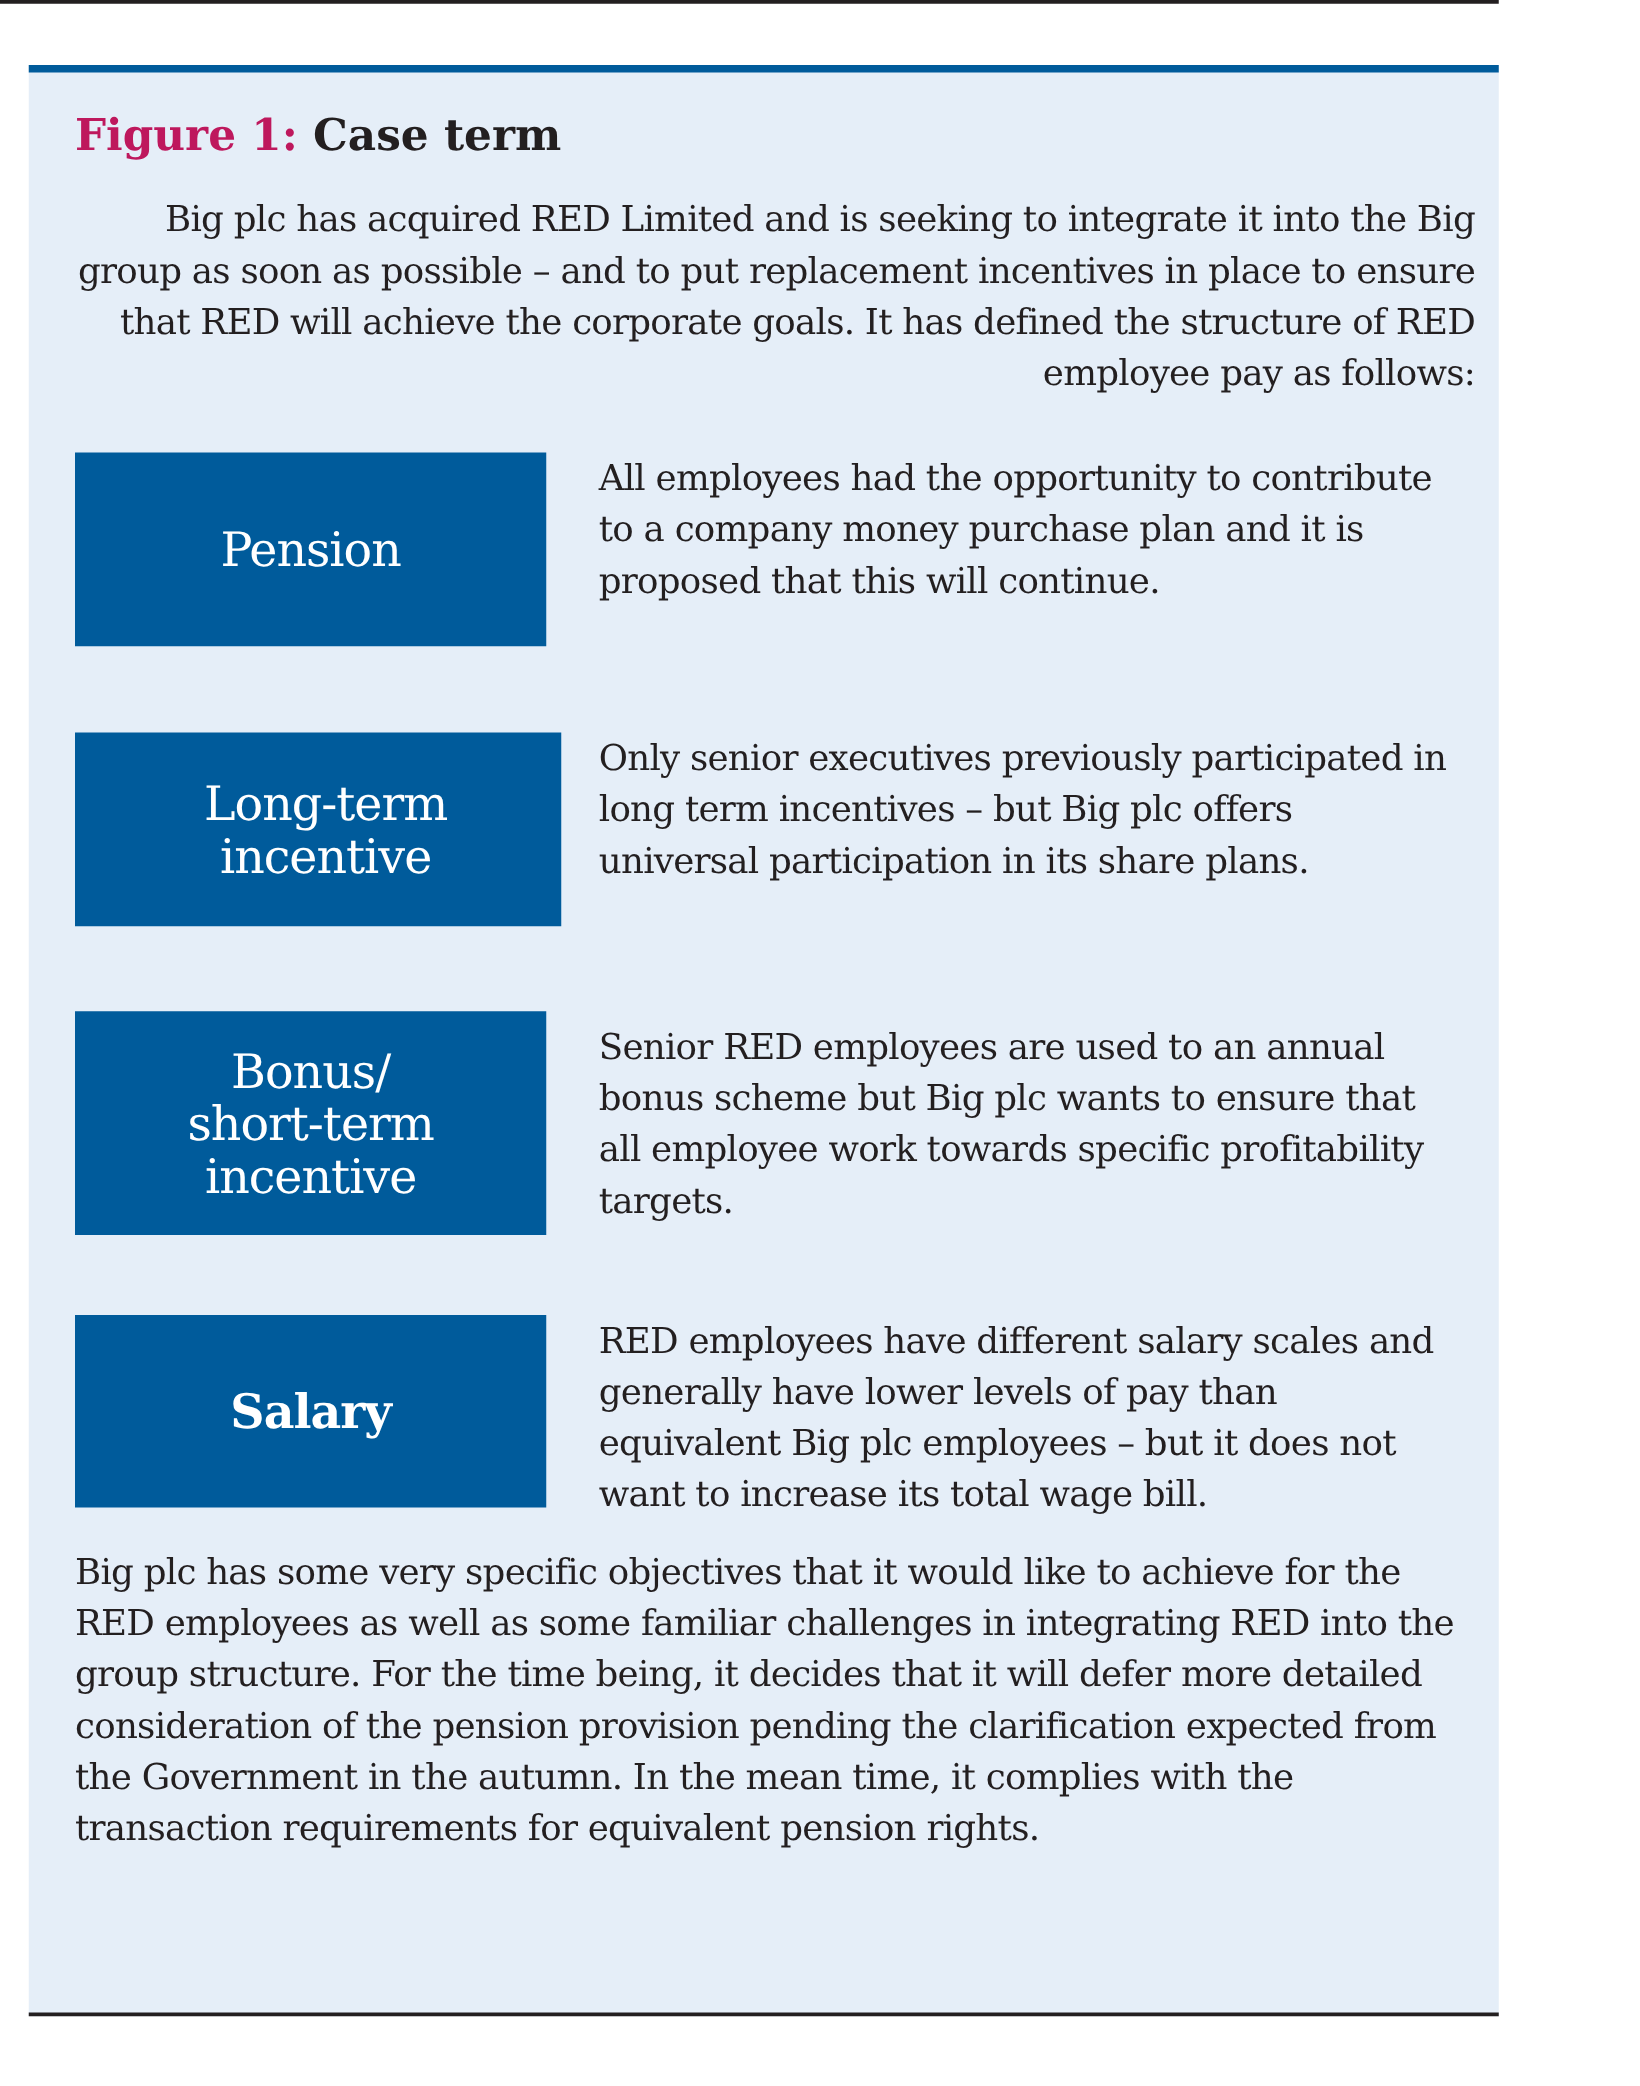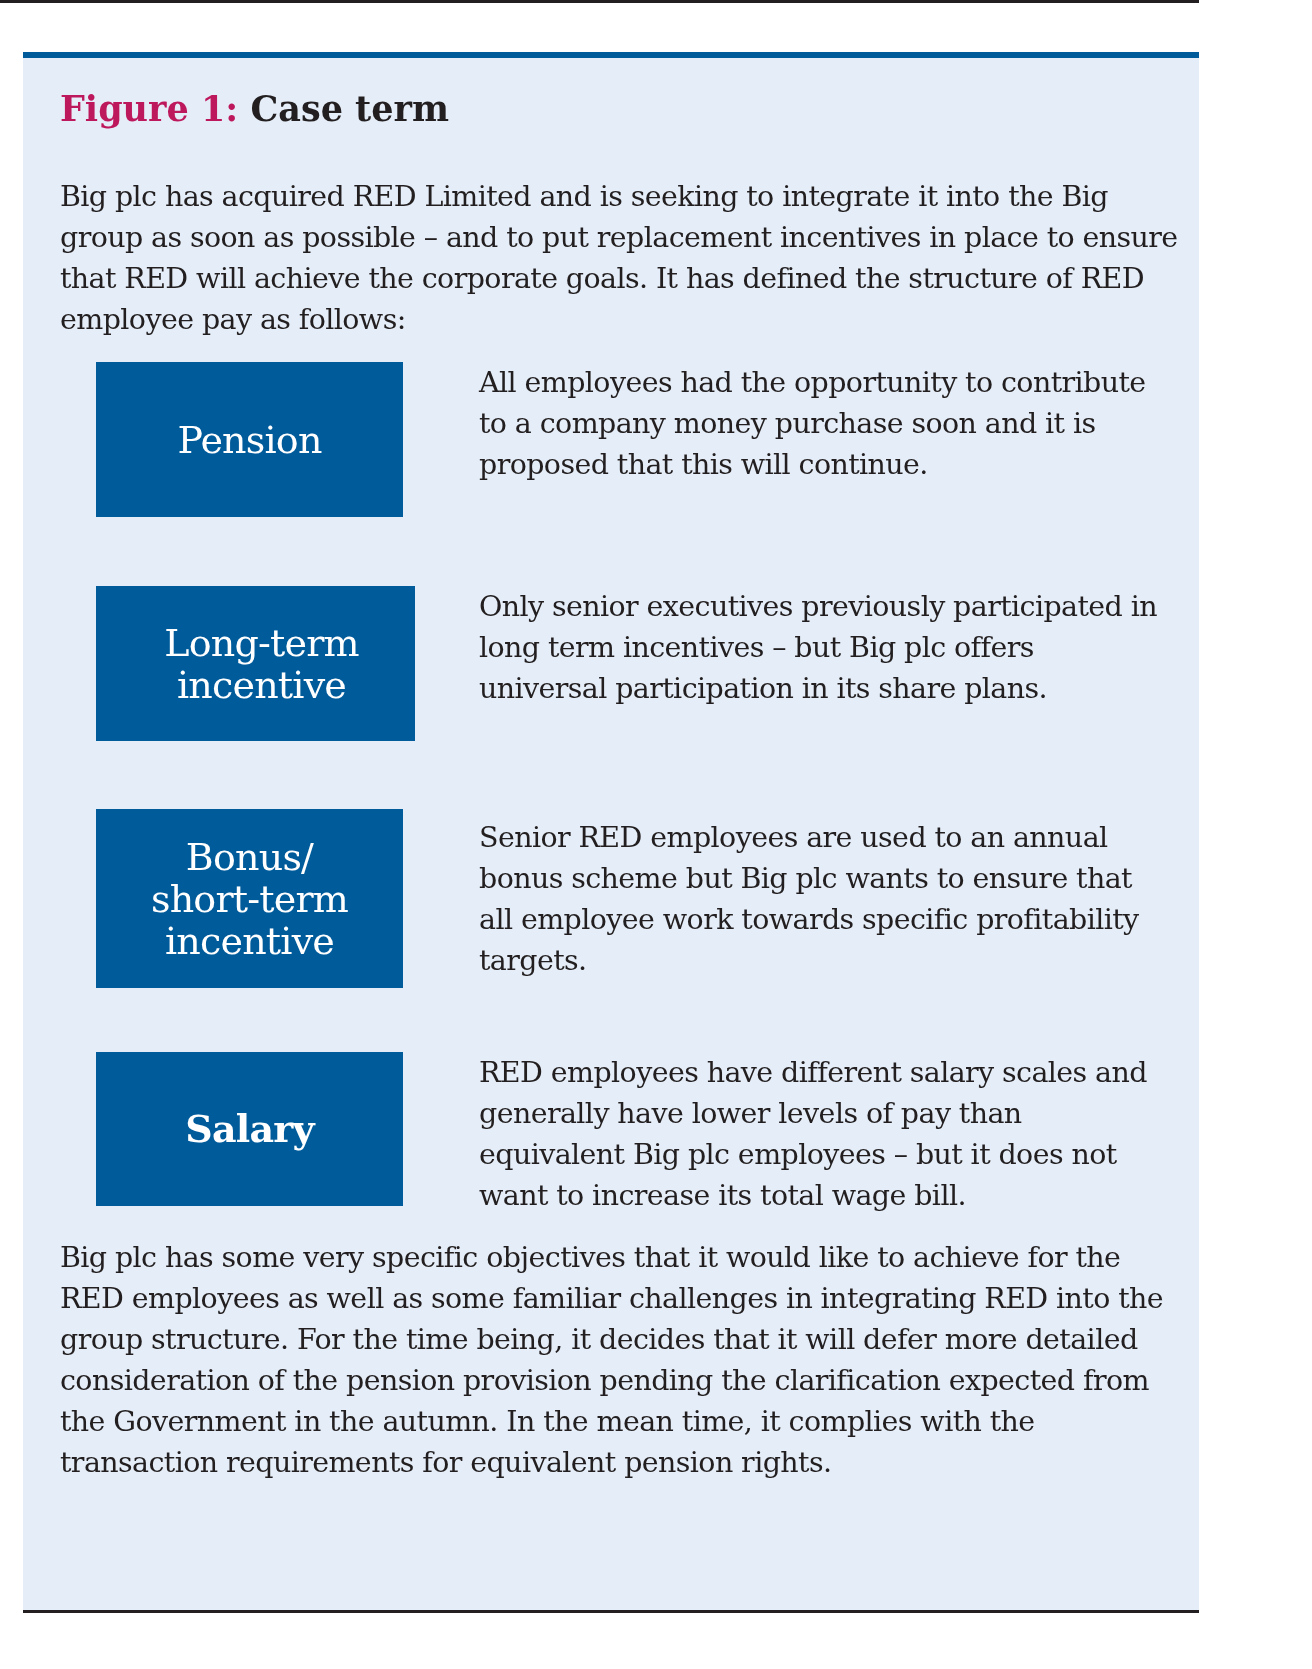--- a/index.html
+++ b/index.html
@@ -5,26 +5,26 @@
   html, body { margin: 0; padding: 0; background: #ffffff; }
   body { width: 1312px; height: 1669px; position: relative; overflow: hidden;
          font-family: "DejaVu Serif", "Liberation Serif", serif; color: #231f20; }
   .top-rule { position: absolute; left: 0; top: 0; width: 1199px; height: 3px; background: #231f20; }
   .panel { position: absolute; left: 23px; top: 52px; width: 1176px; height: 1561px;
            background: #e5eef8; border-top: 6px solid #005b9b; border-bottom: 3px solid #231f20; box-sizing: border-box; }
   .title { position: absolute; left: 37px; top: 30px; margin: 0; font-size: 35px; font-weight: bold; letter-spacing: 0px; }
   .title .fig { color: #be185d; }
   .title .cs { color: #231f20; }
   .para { position: absolute; left: 37px; width: 1120px; margin: 0; font-size: 28.5px; line-height: 41px; letter-spacing: -0.6px; }
-  .intro { top: 118px; }
+  .intro { top: 97px; text-align: right; }
   .outro { top: 1179px; }
   .row { position: absolute; left: 37px; width: 1120px; }
-  .box { position: absolute; left: 0; top: 0; width: 307px; background: #005b9b; color: #ffffff;
+  .box { position: absolute; left: 0; top: 0; width: 377px; background: #005b9b; color: #ffffff;
          display: flex; align-items: center; justify-content: center; text-align: center;
-         font-size: 38px; line-height: 42px; letter-spacing: -0.8px; margin-left: 36px; }
+         font-size: 38px; line-height: 42px; letter-spacing: -0.8px; }
   .desc { position: absolute; left: 419px; margin: 0; width: 680px; font-size: 28.5px; line-height: 41px; letter-spacing: -0.6px; }
   .row-0 { top: 304px; } .row-0 .box { height: 155px; } .row-0 .desc { top: 0px; }
   .row-1 { top: 528px; } .row-1 .box { height: 155px; padding-left: 12px; } .row-1 .desc { top: 0px; }
   .row-2 { top: 751px; } .row-2 .box { height: 179px; } .row-2 .desc { top: 8px; }
   .row-3 { top: 994px; } .row-3 .box { height: 154px; font-weight: bold; } .row-3 .desc { top: 0px; }
   .box span { display: block; white-space: pre-line; }
 </style>
 </head>
 <body>
 
@@ -35,21 +35,21 @@
     <span class="fig">Figure 1:</span>
     <span class="cs">Case term</span>
   </h1>
 
   <p class="para intro">Big plc has acquired RED Limited and is seeking to integrate it into the Big group as soon as possible – and to put replacement incentives in place to ensure that RED will achieve the corporate goals. It has defined the structure of RED employee pay as follows:</p>
 
   <div class="row row-0">
     <div class="box">
         <span>Pension</span>
       </div>
-    <p class="desc">All employees had the opportunity to contribute to a company money purchase soon and it is proposed that this will continue.</p>
+    <p class="desc">All employees had the opportunity to contribute to a company money purchase plan and it is proposed that this will continue.</p>
   </div>
 
   <div class="row row-1">
     <div class="box">
         <span>Long-term
 incentive</span>
       </div>
     <p class="desc">Only senior executives previously participated in long term incentives – but Big plc offers universal participation in its share plans.</p>
   </div>
 

